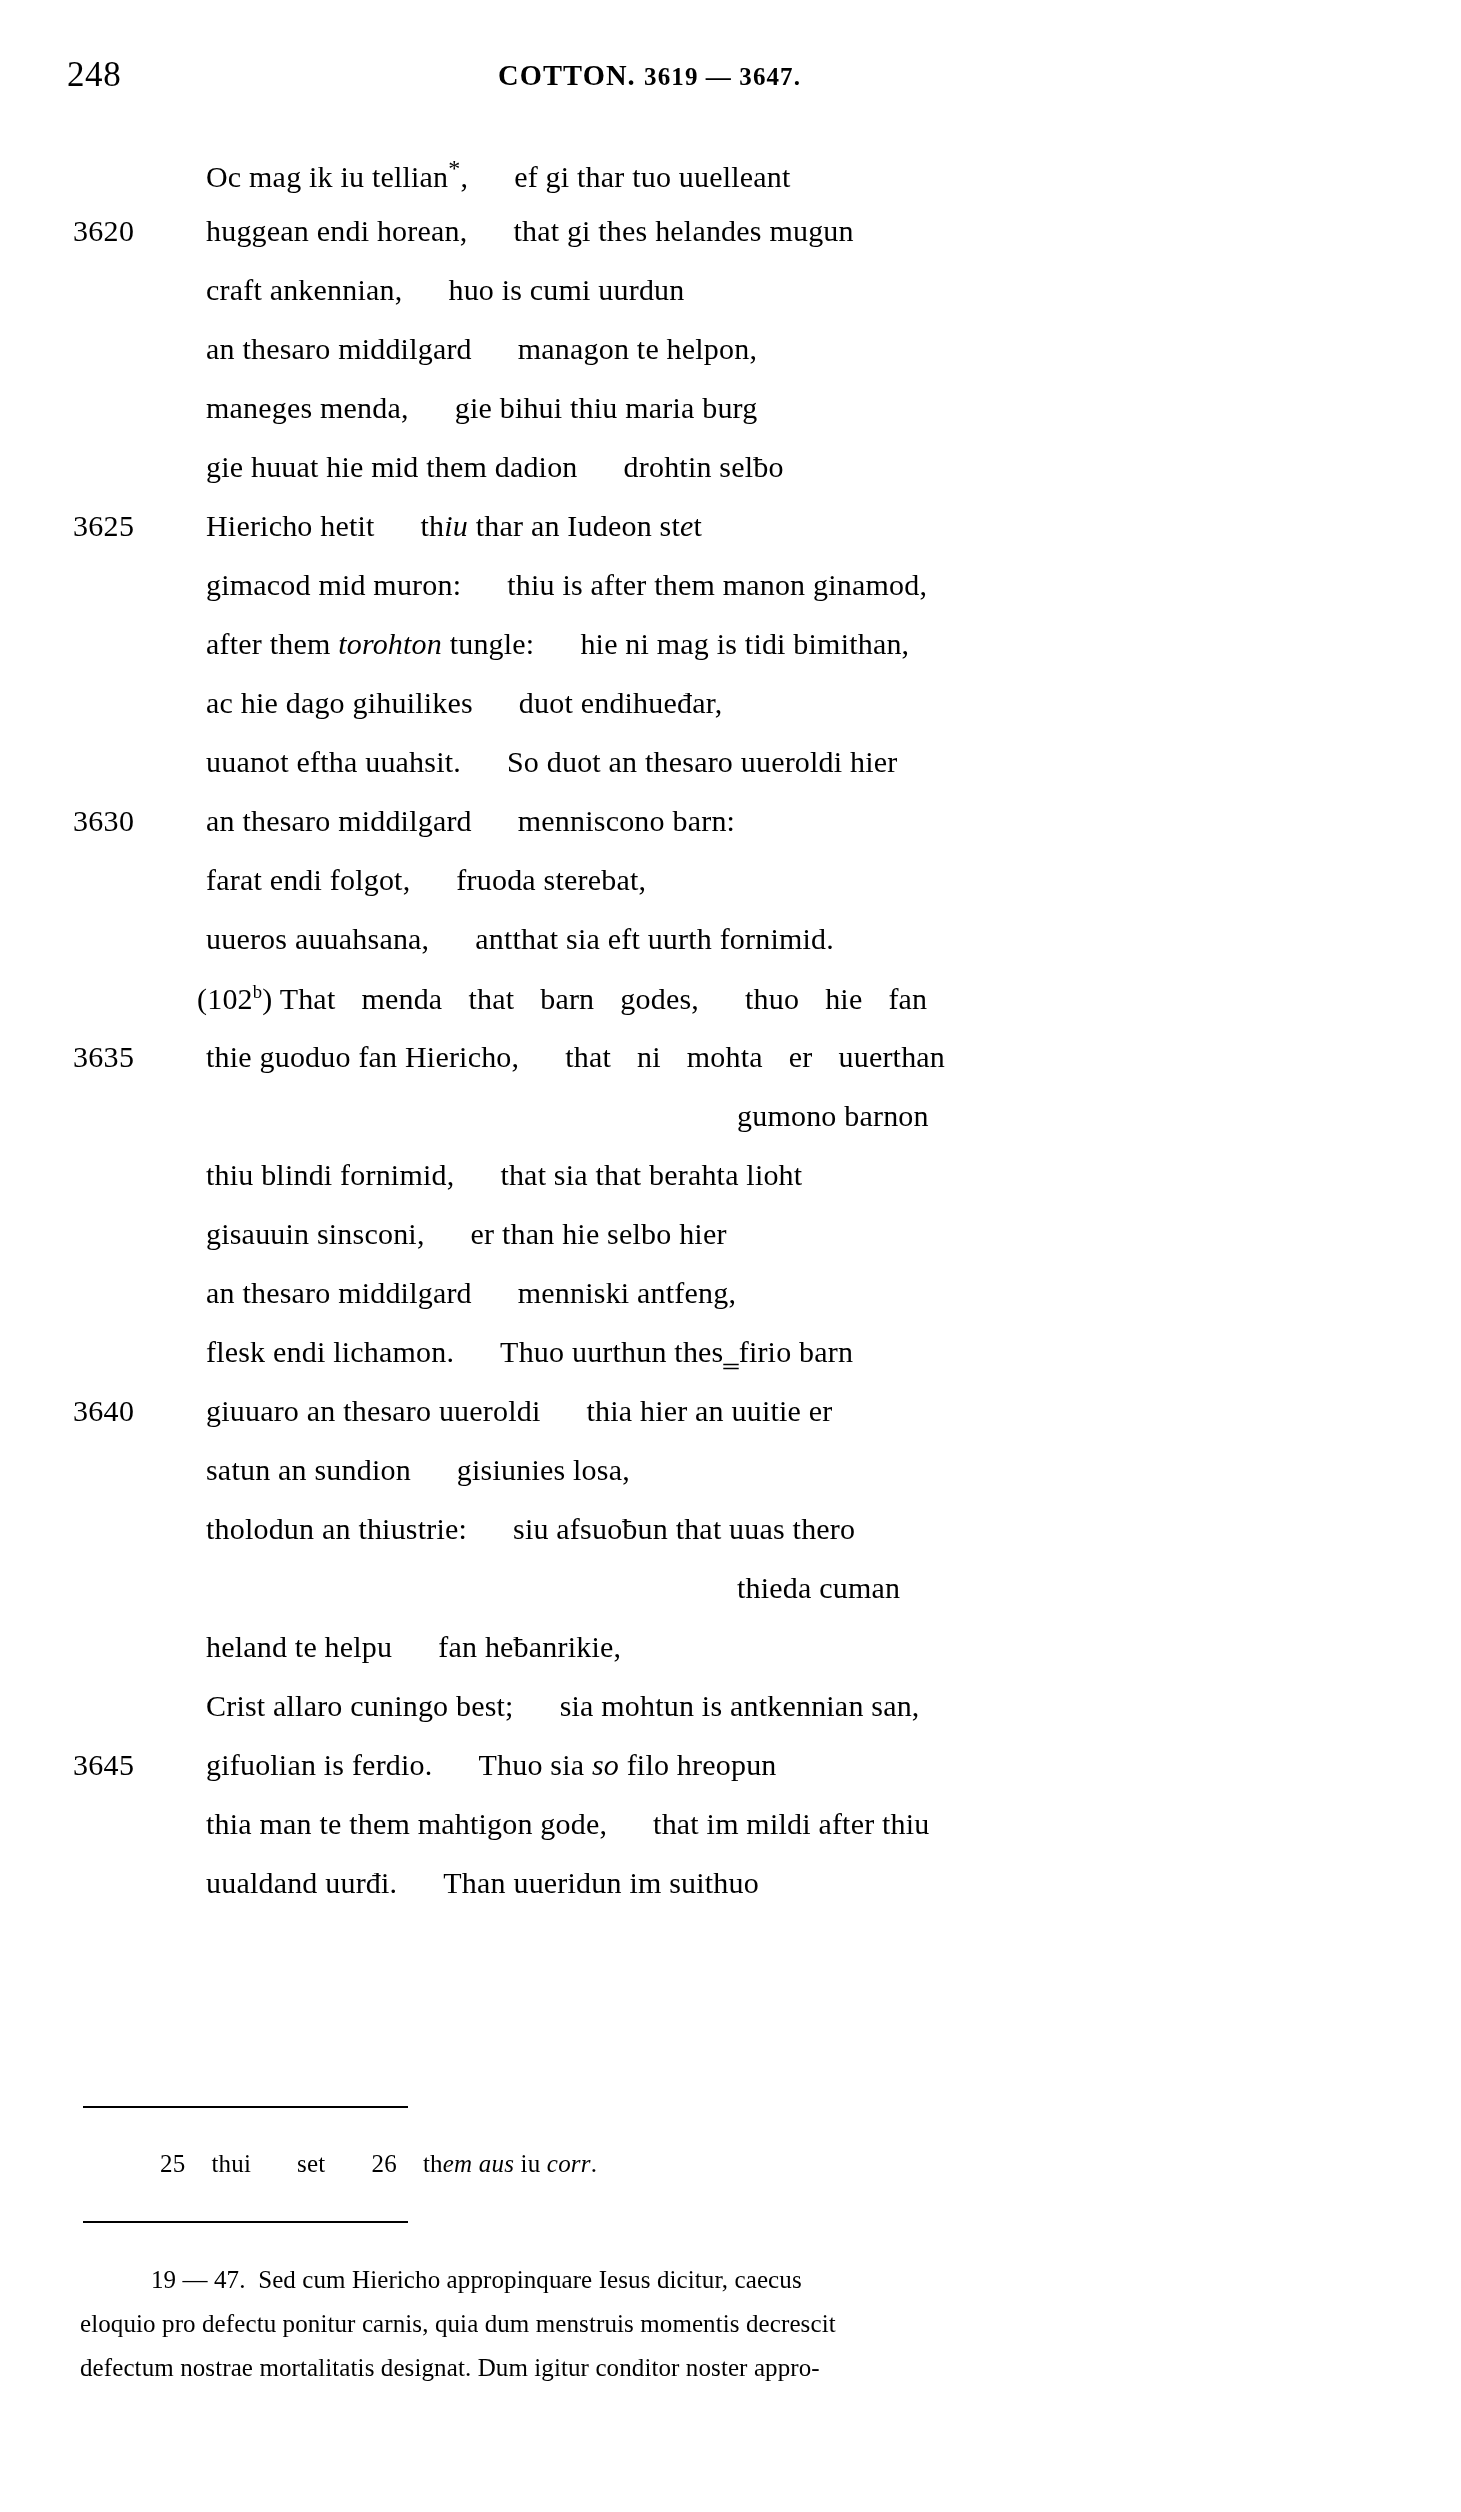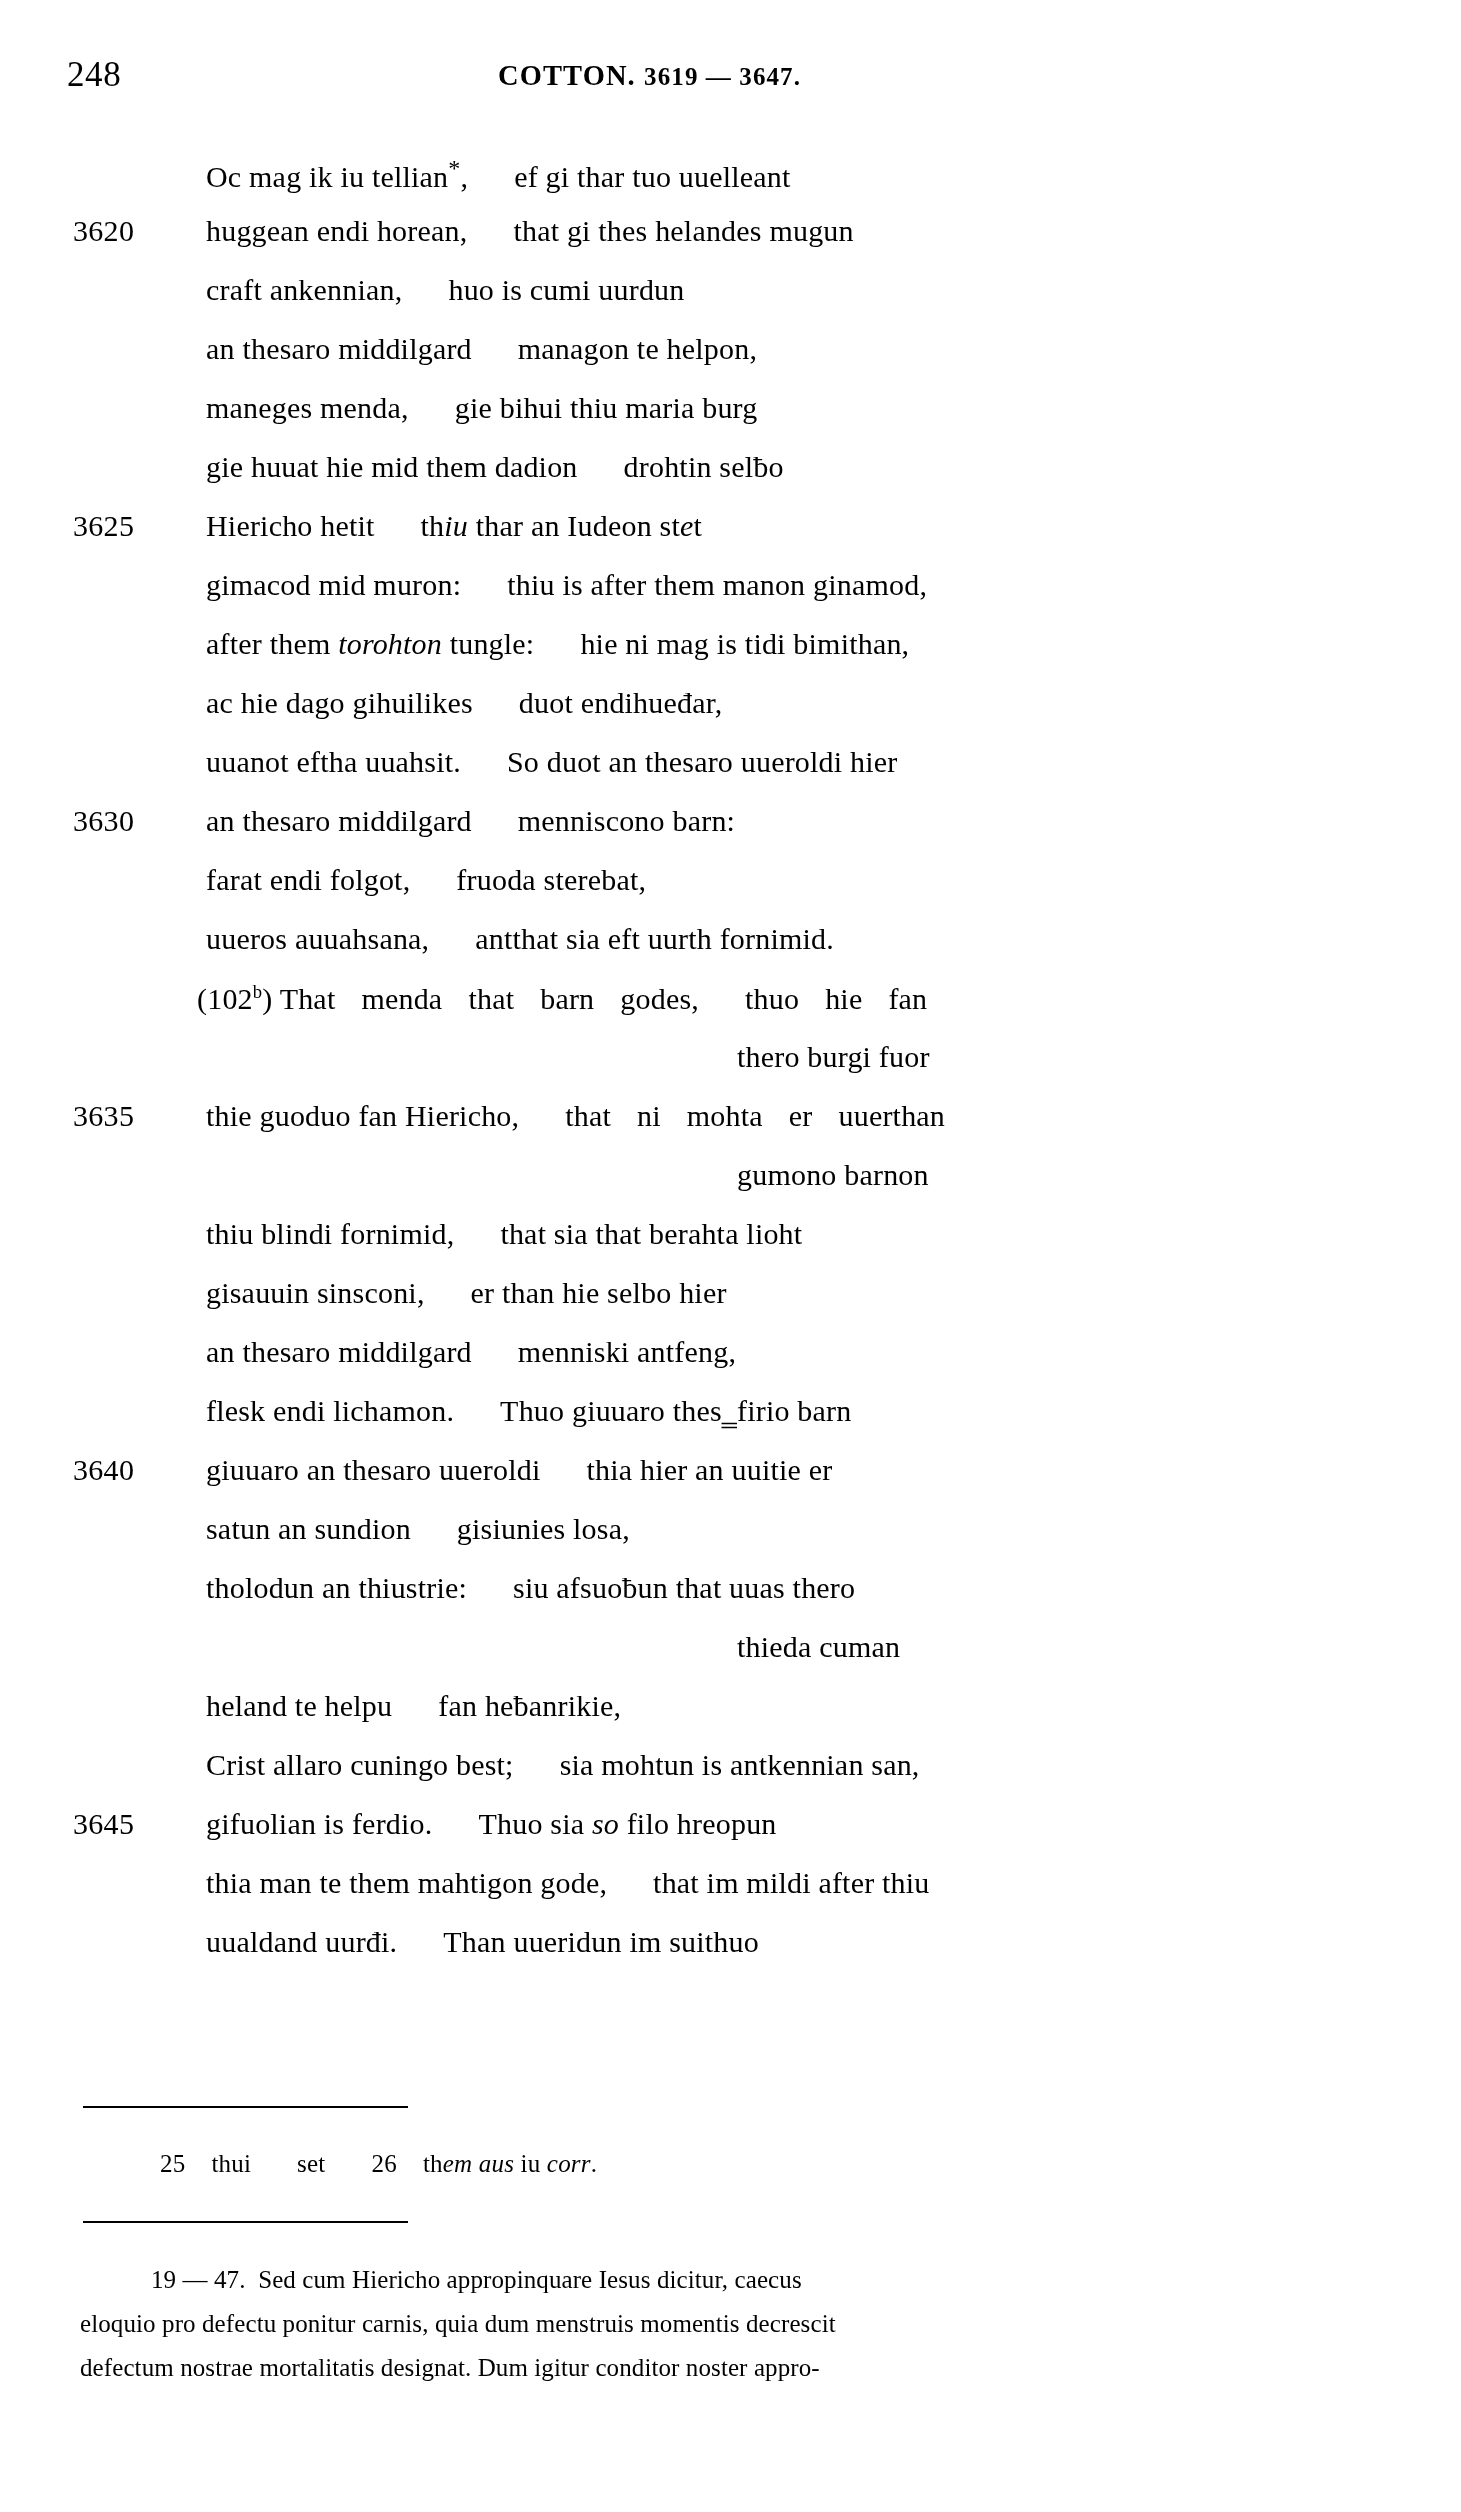--- a/index.html
+++ b/index.html
@@ -202,40 +202,37 @@
       <div class="verse-line">
         <span class="line-text"><span>farat endi folgot,</span><span class="caesura wide"></span><span>fruoda sterebat,</span></span>
       </div>
       <div class="verse-line">
         <span class="line-text"><span>uueros auuahsana,</span><span class="caesura wide"></span><span>antthat sia eft uurth fornimid.</span></span>
       </div>
       <div class="verse-line">
         <span class="line-text folio-mark"><span>(102</span><span class="sup">b</span><span>) That</span><span class="caesura narrow"></span><span>menda</span><span class="caesura narrow"></span><span>that</span><span class="caesura narrow"></span><span>barn</span><span class="caesura narrow"></span><span>godes,</span><span class="caesura wide"></span><span>thuo</span><span class="caesura narrow"></span><span>hie</span><span class="caesura narrow"></span><span>fan</span></span>
       </div>
       <div class="verse-line">
-        <span class="line-text cont"><span>thero burgi fuor</span></span>
-      </div>
-      <div class="verse-line">
         <span class="line-number">3635</span>
         <span class="line-text"><span>thie guoduo fan Hiericho,</span><span class="caesura wide"></span><span>that</span><span class="caesura narrow"></span><span>ni</span><span class="caesura narrow"></span><span>mohta</span><span class="caesura narrow"></span><span>er</span><span class="caesura narrow"></span><span>uuerthan</span></span>
       </div>
       <div class="verse-line">
         <span class="line-text cont"><span>gumono barnon</span></span>
       </div>
       <div class="verse-line">
         <span class="line-text"><span>thiu blindi fornimid,</span><span class="caesura wide"></span><span>that sia that berahta lioht</span></span>
       </div>
       <div class="verse-line">
         <span class="line-text"><span>gisauuin sinsconi,</span><span class="caesura wide"></span><span>er than hie selbo hier</span></span>
       </div>
       <div class="verse-line">
         <span class="line-text"><span>an thesaro middilgard</span><span class="caesura wide"></span><span>menniski antfeng,</span></span>
       </div>
       <div class="verse-line">
-        <span class="line-text"><span>flesk endi lichamon.</span><span class="caesura wide"></span><span>Thuo giuuaro thes‗firio barn</span></span>
+        <span class="line-text"><span>flesk endi lichamon.</span><span class="caesura wide"></span><span>Thuo uurthun thes‗firio barn</span></span>
       </div>
       <div class="verse-line">
         <span class="line-number">3640</span>
         <span class="line-text"><span>giuuaro an thesaro uueroldi</span><span class="caesura wide"></span><span>thia hier an uuitie er</span></span>
       </div>
       <div class="verse-line">
         <span class="line-text"><span>satun an sundion</span><span class="caesura wide"></span><span>gisiunies losa,</span></span>
       </div>
       <div class="verse-line">
         <span class="line-text"><span>tholodun an thiustrie:</span><span class="caesura wide"></span><span>siu afsuoƀun that uuas thero</span></span>

